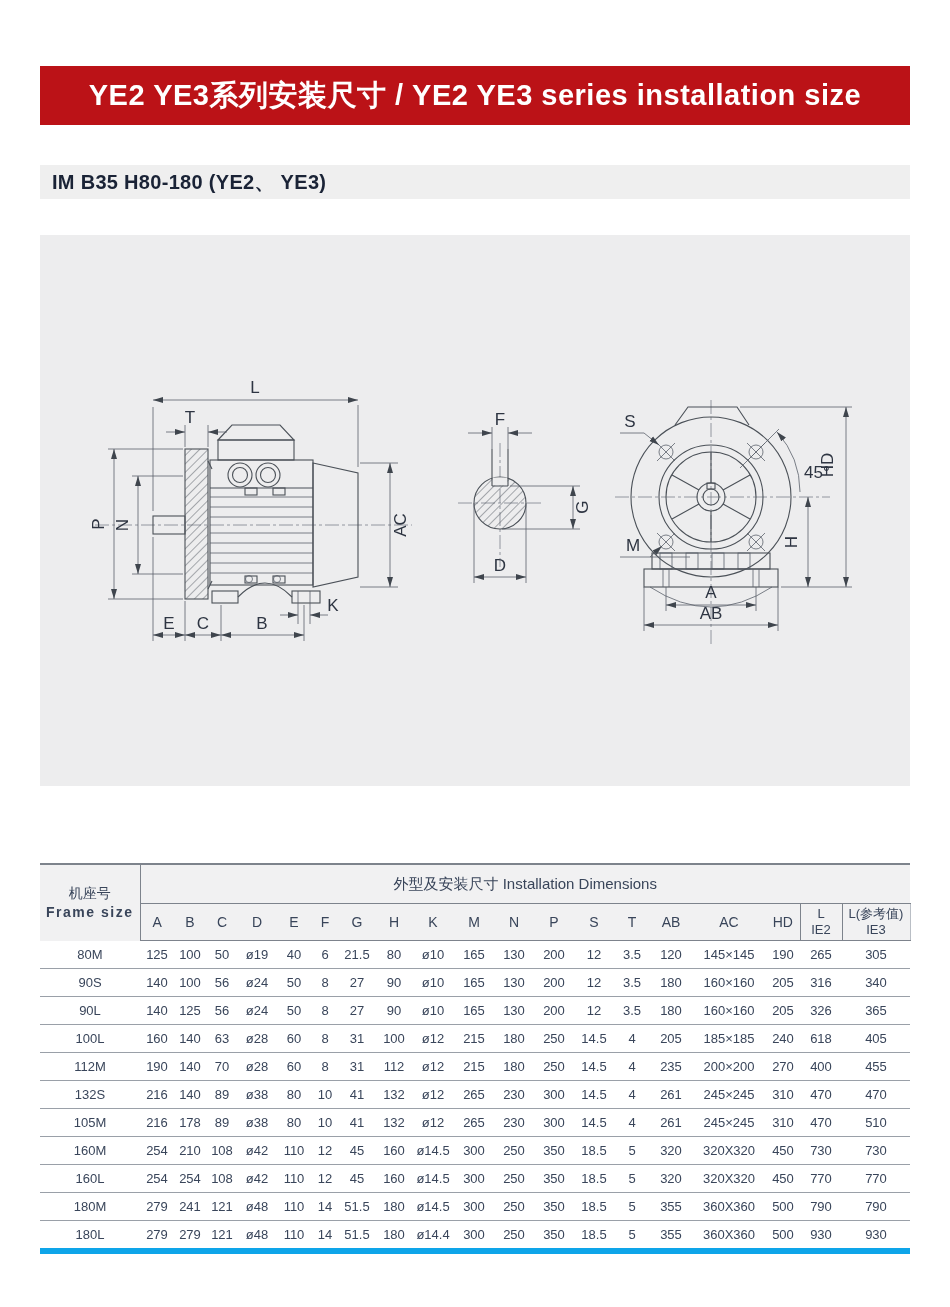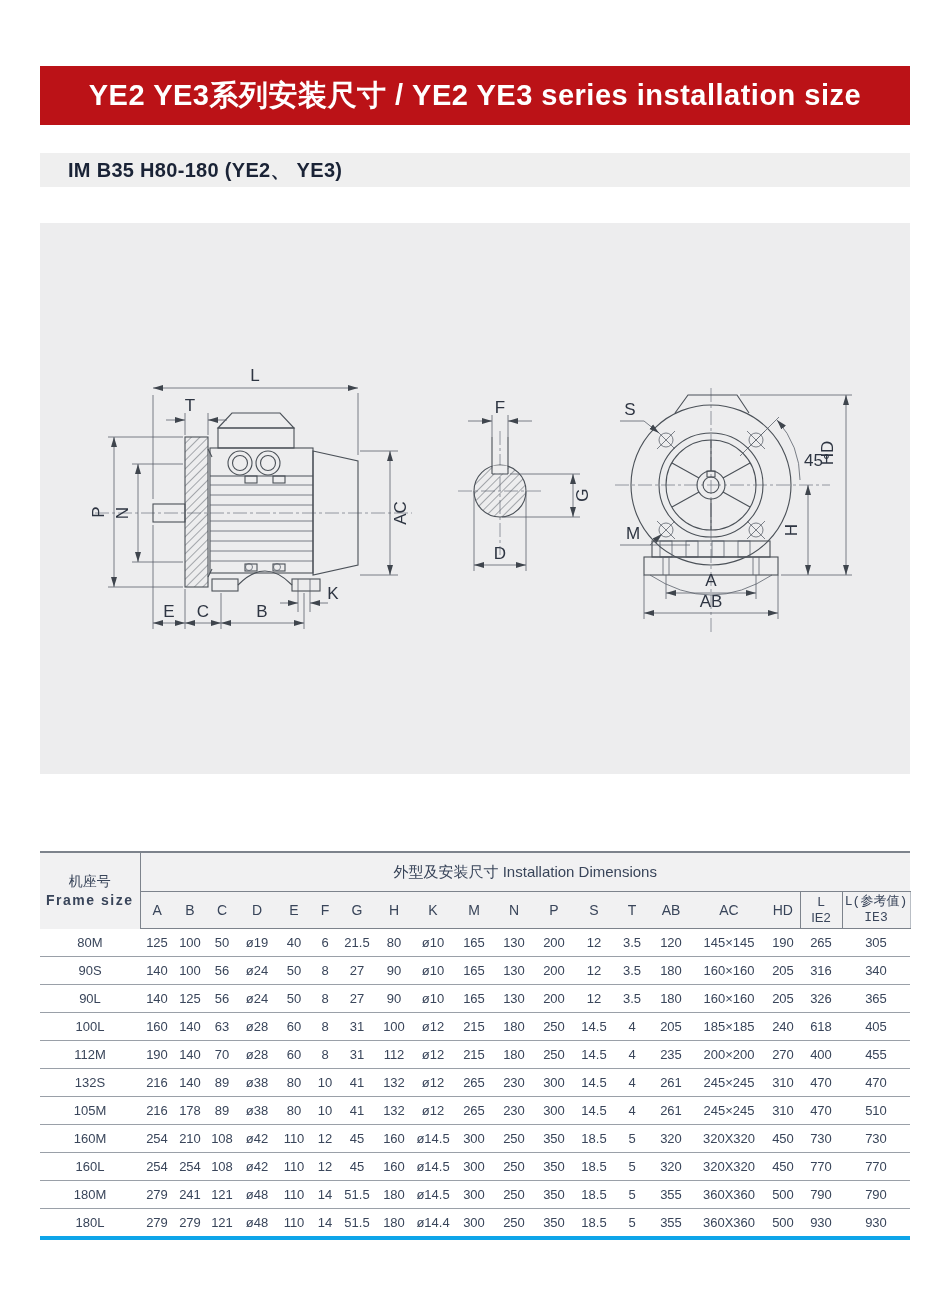--- a/index.html
+++ b/index.html
@@ -1,36 +1,36 @@
 <!DOCTYPE html>
 <html><head>
 <meta charset="utf-8">
 <style>
   html,body{margin:0;padding:0;background:#ffffff;}
   body{width:950px;min-height:1307px;font-family:"Liberation Sans","DejaVu Sans",sans-serif;color:#39455a;}
   .banner{margin:66px 40px 0;height:59px;background:#bb1217;display:flex;align-items:center;justify-content:center;}
   .banner h1{margin:0;color:#ffffff;font-size:29px;font-weight:bold;letter-spacing:.5px;}
-  .subbar{margin:28px 40px 0;height:34px;background:#efefef;display:flex;align-items:center;padding-left:28px;box-sizing:border-box;}
+  .subbar{margin:40px 40px 0;height:34px;background:#efefef;display:flex;align-items:center;padding-left:12px;box-sizing:border-box;}
   .subbar h2{margin:0;font-size:20px;font-weight:bold;color:#1a2336;letter-spacing:.3px;}
   .panel{margin:36px 40px 0;width:870px;height:551px;background:#ededee;}
   svg text{font-family:"Liberation Sans","DejaVu Sans",sans-serif;font-size:17px;fill:#2e3542;}
   .ln{stroke:#4b5158;stroke-width:1.1;fill:none;}
   .thin{stroke:#5a616b;stroke-width:.8;fill:none;}
   .cl{stroke:#7b828c;stroke-width:.8;fill:none;stroke-dasharray:14 3 3 3;}
   .dims-table{margin:77px 40px 0;width:870px;border-collapse:collapse;table-layout:fixed;
-    border-top:2px solid #7d838c;border-bottom:4px solid #0ea5e9;}
+    border-top:2px solid #7d838c;border-bottom:6px solid #0ea5e9;}
   .dims-table thead{background:#f1f1f2;}
   .dims-table th{font-weight:normal;padding:0;}
   .th-frame{border-right:1px solid #7d838c;font-size:14px;line-height:1.35;}
   .th-frame .en{letter-spacing:1.5px;font-weight:bold;}
   .th-group{border-bottom:1px solid #7d838c;font-size:15px;height:38px;}
   .th-group .en{}
   tr.dimrow th{height:36px;font-size:14px;border-bottom:1.5px solid #7d838c;}
   tr.dimrow th.lcol{border-left:1px solid #7d838c;font-size:13px;line-height:1.25;}
-  tr.dimrow th.lcol-last{border-right:1px solid #b9bec5;font-family:Liberation Mono, monospace;}
+  tr.dimrow th.lcol-last{border-right:1px solid #b9bec5;}
   .dims-table tbody td{height:27px;text-align:center;font-size:13px;border-bottom:1px solid #9aa0a8;padding:0;white-space:nowrap;}
   .dims-table tbody tr:last-child td{border-bottom:none;}
 </style>
 </head>
 <body>
 
 <div class="banner">
   <h1>YE2 YE3系列安装尺寸 / YE2 YE3 series installation size</h1>
 </div>
 

